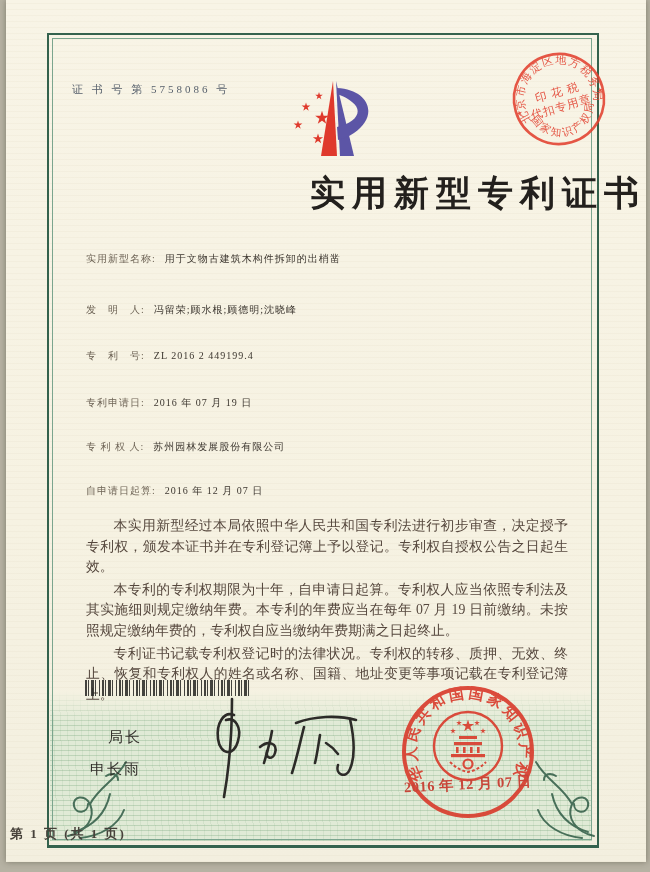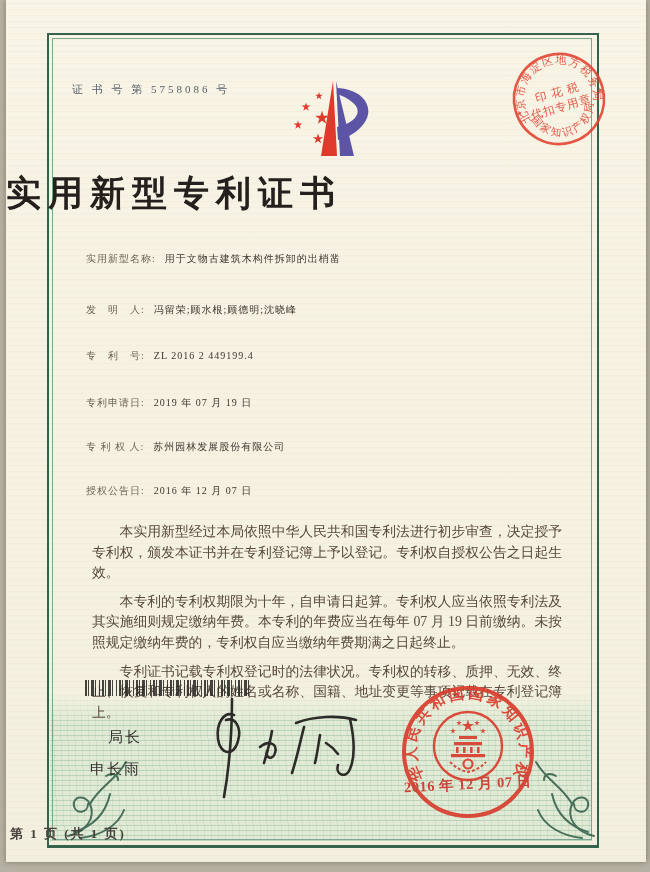--- a/index.html
+++ b/index.html
@@ -32,32 +32,32 @@
   }
   .guilloche-fade{
     position:absolute;left:44px;top:690px;width:542px;height:34px;
     background:linear-gradient(180deg,#f6f2e2 0%, rgba(246,242,226,0) 100%);
   }
   .cert-number{
     position:absolute;left:66px;top:82px;
     font-size:11px;letter-spacing:3px;color:#57606c;white-space:nowrap;
   }
   .title{
-    position:absolute;left:0;top:170px;width:100%;text-align:left;
+    position:absolute;left:0;top:170px;width:100%;text-align:right;
     font-size:35px;font-weight:600;letter-spacing:7px;color:#23201d;
   }
   .fields{position:absolute;left:0;top:0;width:100%;}
   .field{position:absolute;left:80px;font-size:10px;white-space:nowrap;}
   .field .label{color:#6d6355;letter-spacing:1px;}
   .field .value{color:#3c362f;margin-left:9px;letter-spacing:1px;}
   .paragraphs{
     position:absolute;left:78px;top:514px;width:486px;
     font-size:13.8px;line-height:20.6px;color:#56483e;text-align:justify;
   }
-  .paragraphs p{margin:8px;text-indent:2em;}
+  .paragraphs p{margin:2px;text-indent:2em;}
   .barcode{
     position:absolute;left:79px;top:680px;width:164px;height:16px;
     background:repeating-linear-gradient(90deg,
       #2b2b28 0 2px, rgba(0,0,0,0) 2px 3px,
       #2b2b28 3px 4px, rgba(0,0,0,0) 4px 6px,
       #2b2b28 6px 9px, rgba(0,0,0,0) 9px 10px,
       #2b2b28 10px 11px, rgba(0,0,0,0) 11px 14px,
       #2b2b28 14px 15px, rgba(0,0,0,0) 15px 17px);
     opacity:.88;
   }
@@ -154,27 +154,27 @@
     <div class="field" style="top:252px">
       <span class="label">实用新型名称:</span><span class="value">用于文物古建筑木构件拆卸的出梢凿</span>
     </div>
     <div class="field" style="top:303px">
       <span class="label">发　明　人:</span><span class="value">冯留荣;顾水根;顾德明;沈晓峰</span>
     </div>
     <div class="field" style="top:349px">
       <span class="label">专　利　号:</span><span class="value">ZL 2016 2 449199.4</span>
     </div>
     <div class="field" style="top:396px">
-      <span class="label">专利申请日:</span><span class="value">2019 年 07 月 19 日</span>
+      <span class="label">专利申请日:</span><span class="value">2016 年 07 月 19 日</span>
     </div>
     <div class="field" style="top:440px">
       <span class="label">专 利 权 人:</span><span class="value">苏州园林发展股份有限公司</span>
     </div>
     <div class="field" style="top:484px">
-      <span class="label">授权公告日:</span><span class="value">2016 年 12 月 07 日</span>
+      <span class="label">自申请日起算:</span><span class="value">2016 年 12 月 07 日</span>
     </div>
   </div>
 
   <div class="paragraphs">
     <p>本实用新型经过本局依照中华人民共和国专利法进行初步审查，决定授予专利权，颁发本证书并在专利登记簿上予以登记。专利权自授权公告之日起生效。</p>
     <p>本专利的专利权期限为十年，自申请日起算。专利权人应当依照专利法及其实施细则规定缴纳年费。本专利的年费应当在每年 07 月 19 日前缴纳。未按照规定缴纳年费的，专利权自应当缴纳年费期满之日起终止。</p>
     <p>专利证书记载专利权登记时的法律状况。专利权的转移、质押、无效、终止、恢复和专利权人的姓名或名称、国籍、地址变更等事项记载在专利登记簿上。</p>
   </div>
 
   <div class="barcode"></div>

